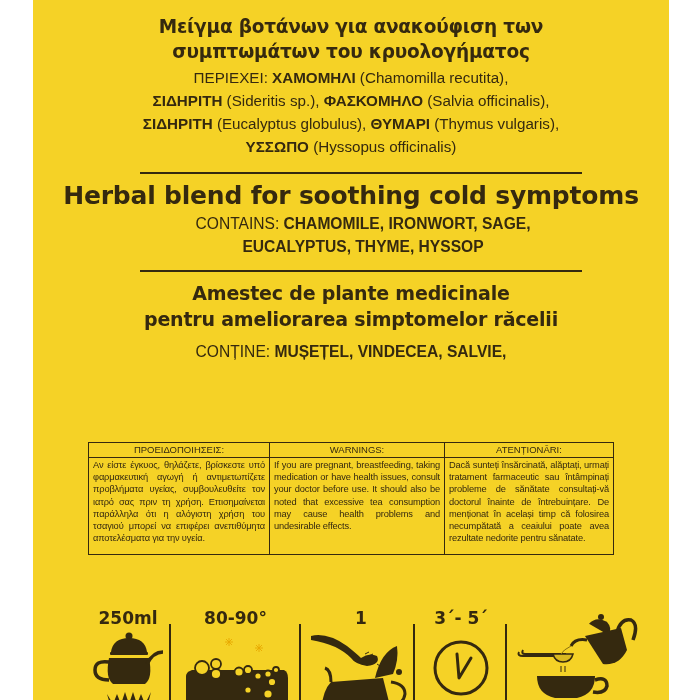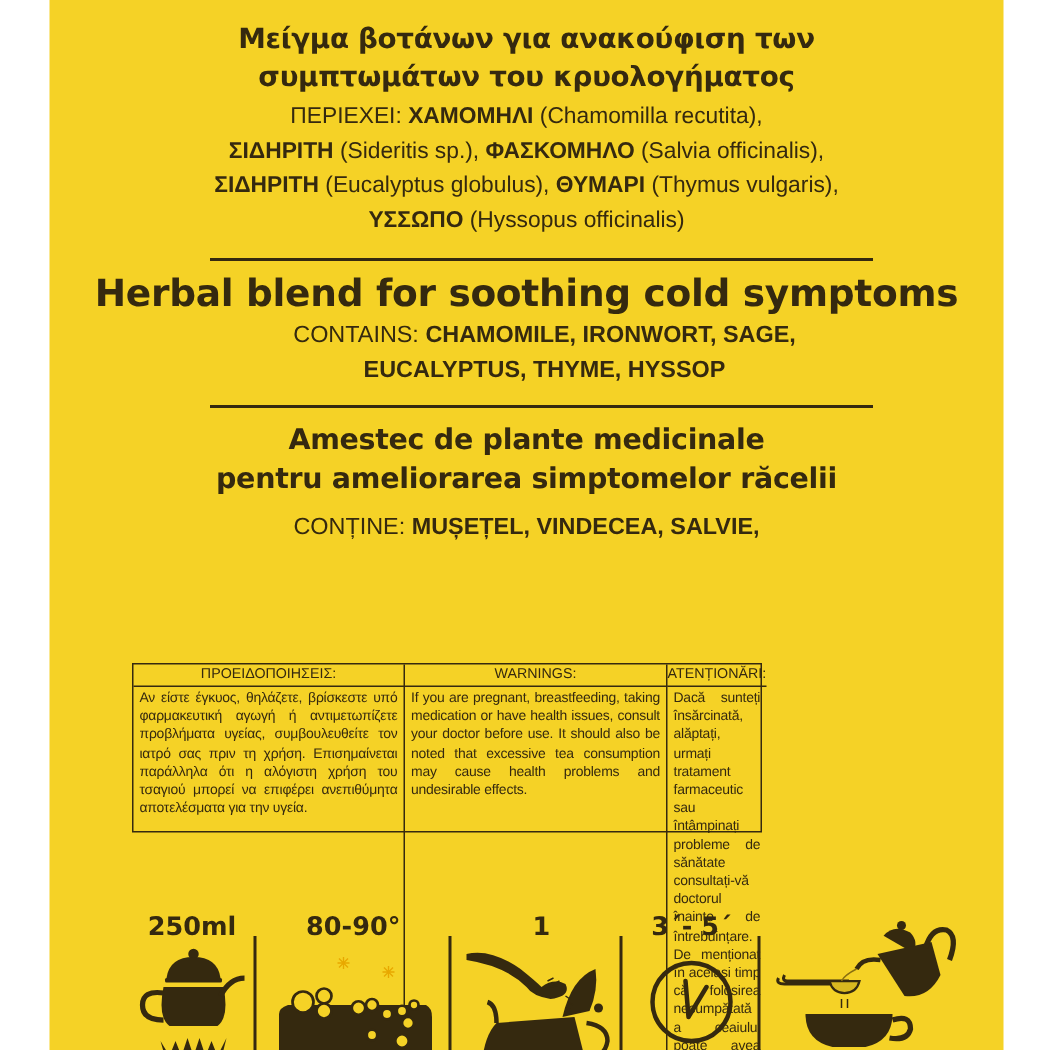--- a/index.html
+++ b/index.html
@@ -54,21 +54,21 @@
     .en-contents { top: 212px; font-size: 15.6px; line-height: 23px; padding-left: 12px; }
     
     .ro-title { top: 280px; font-size: 19px; line-height: 26px; }
     .ro-contents { top: 340px; font-size: 15.6px; line-height: 23px; }
 
     
     .warn-table {
       position: absolute;
       left: 55px;
       top: 442px;
-      width: 420px;
+      width: 526px;
       height: 113px;
       border: 1.5px solid #35290f;
       box-sizing: border-box;
       display: grid;
       grid-template-columns: 181px 175px 1fr;
       grid-template-rows: 15px 1fr;
     }
     .warn-cell {
       box-sizing: border-box;
       font-family: "Liberation Sans Narrow", "Liberation Sans", sans-serif;

